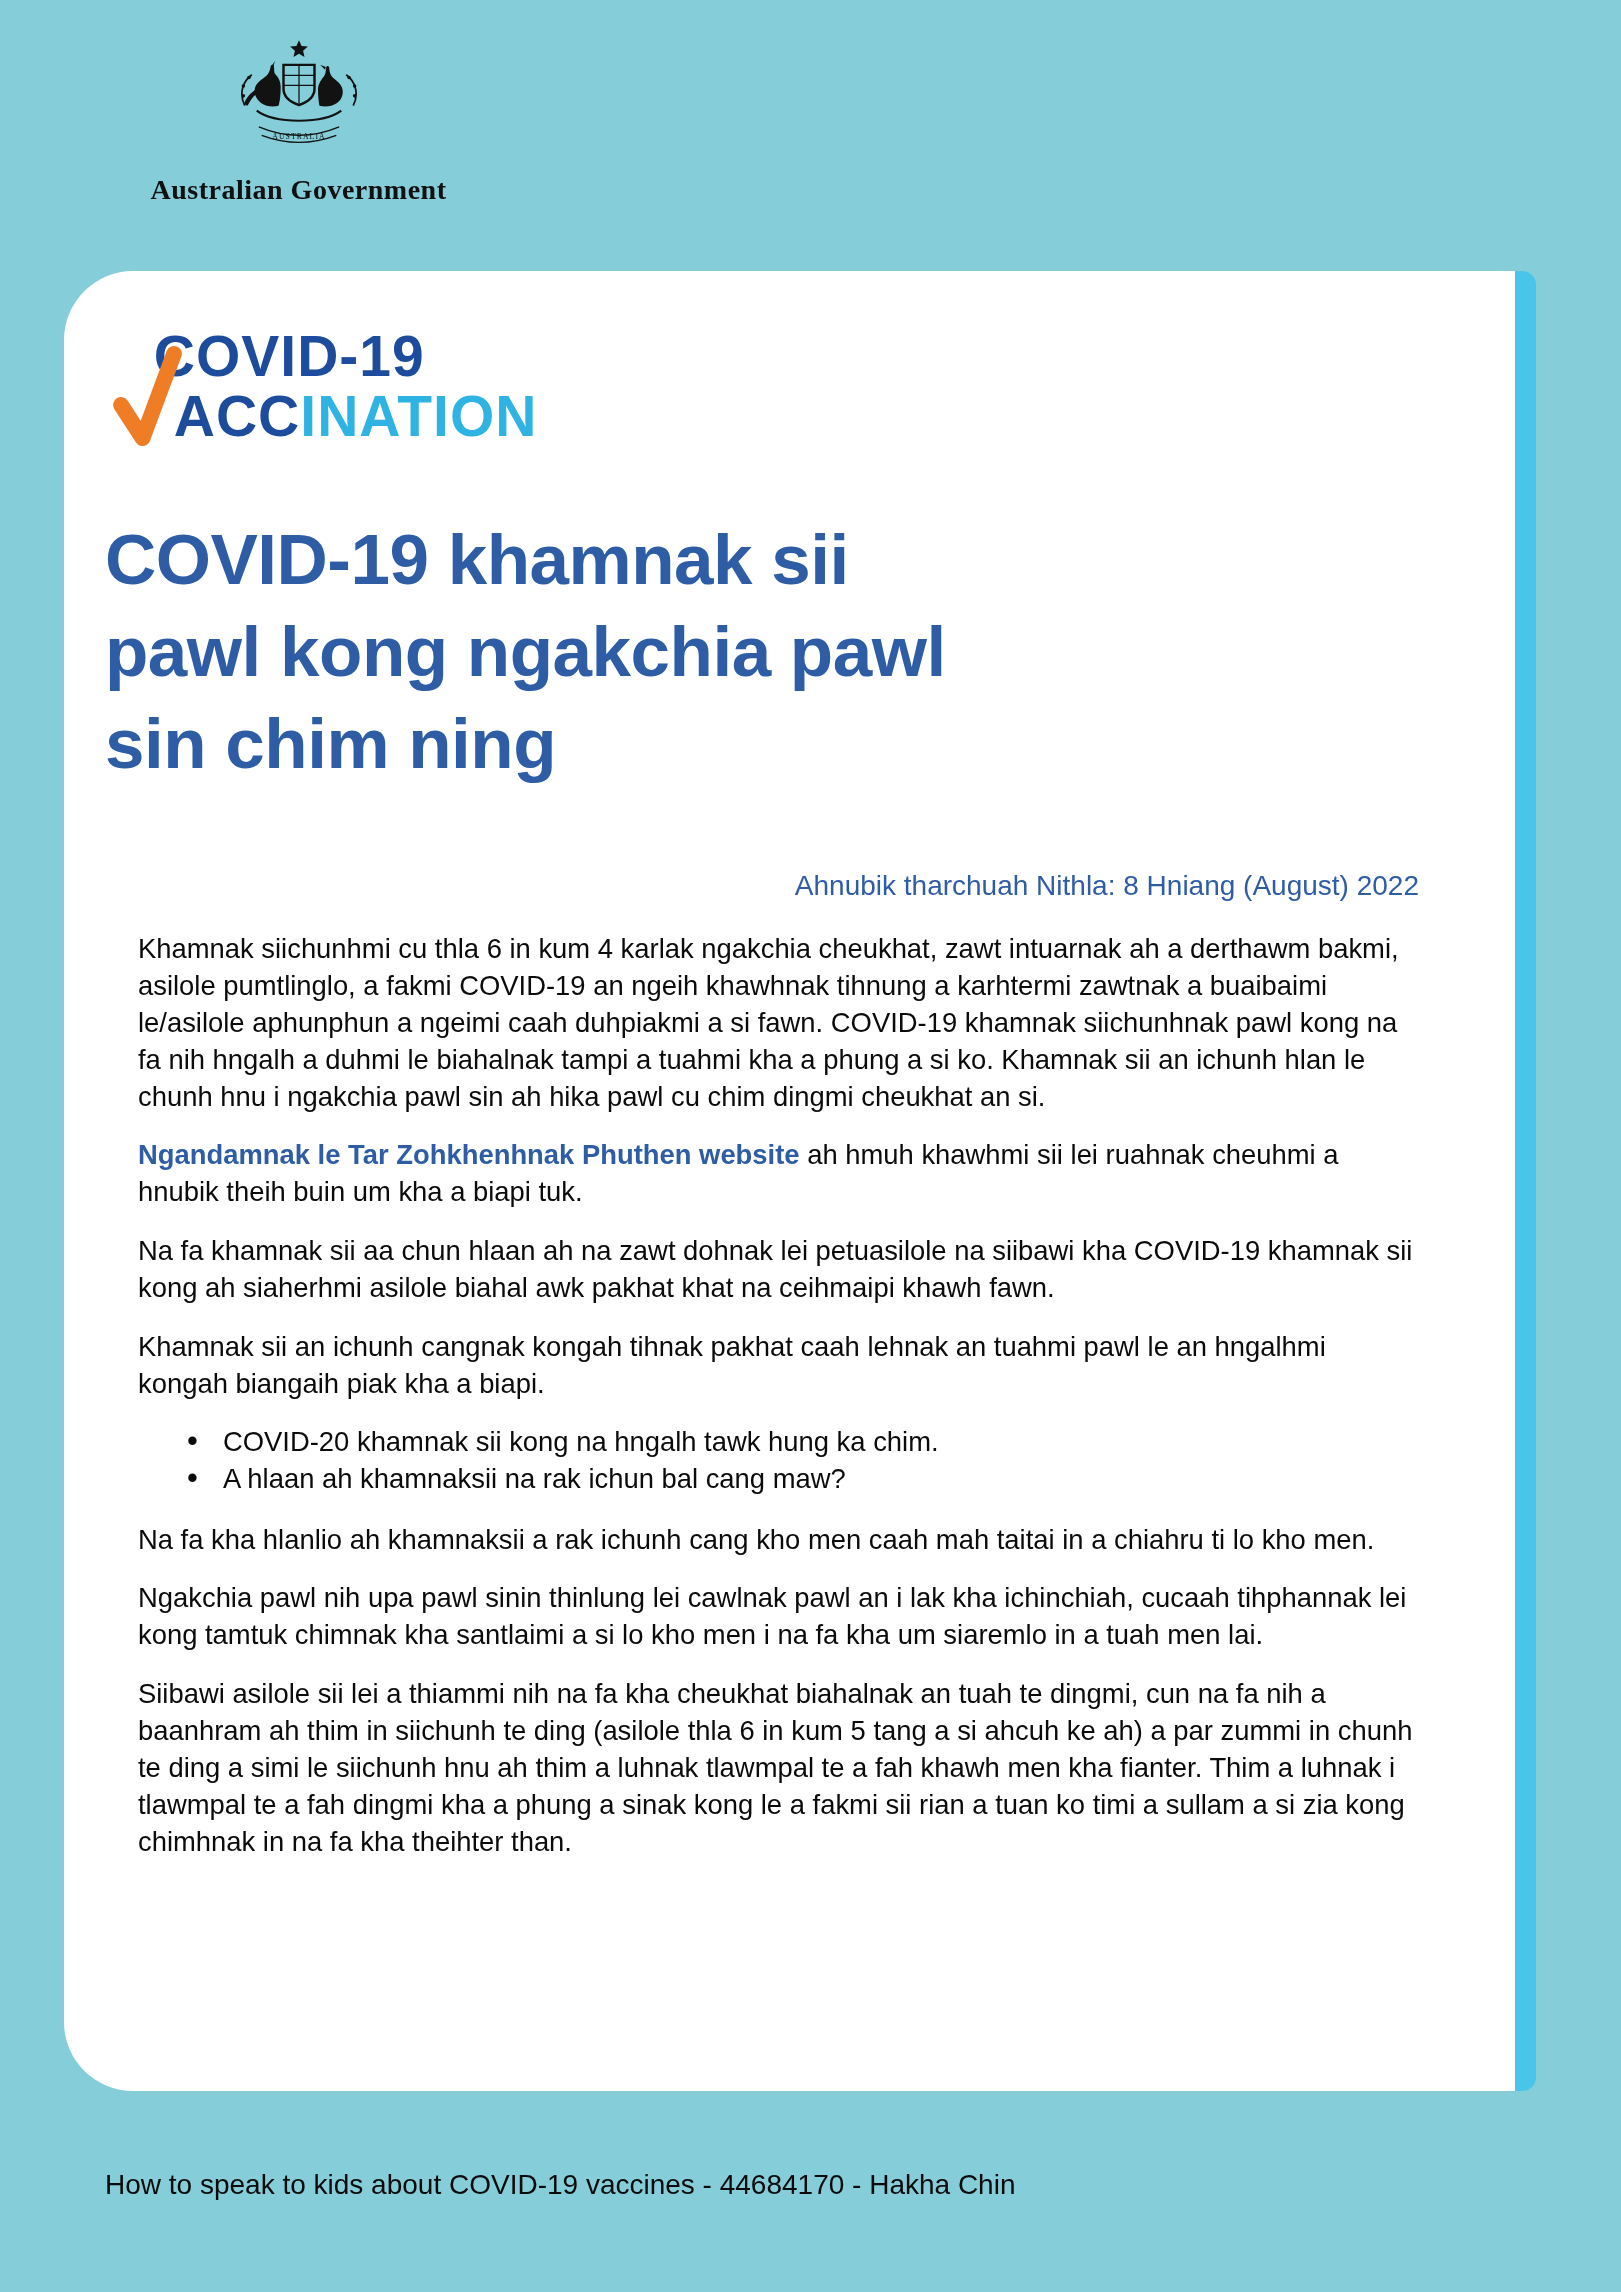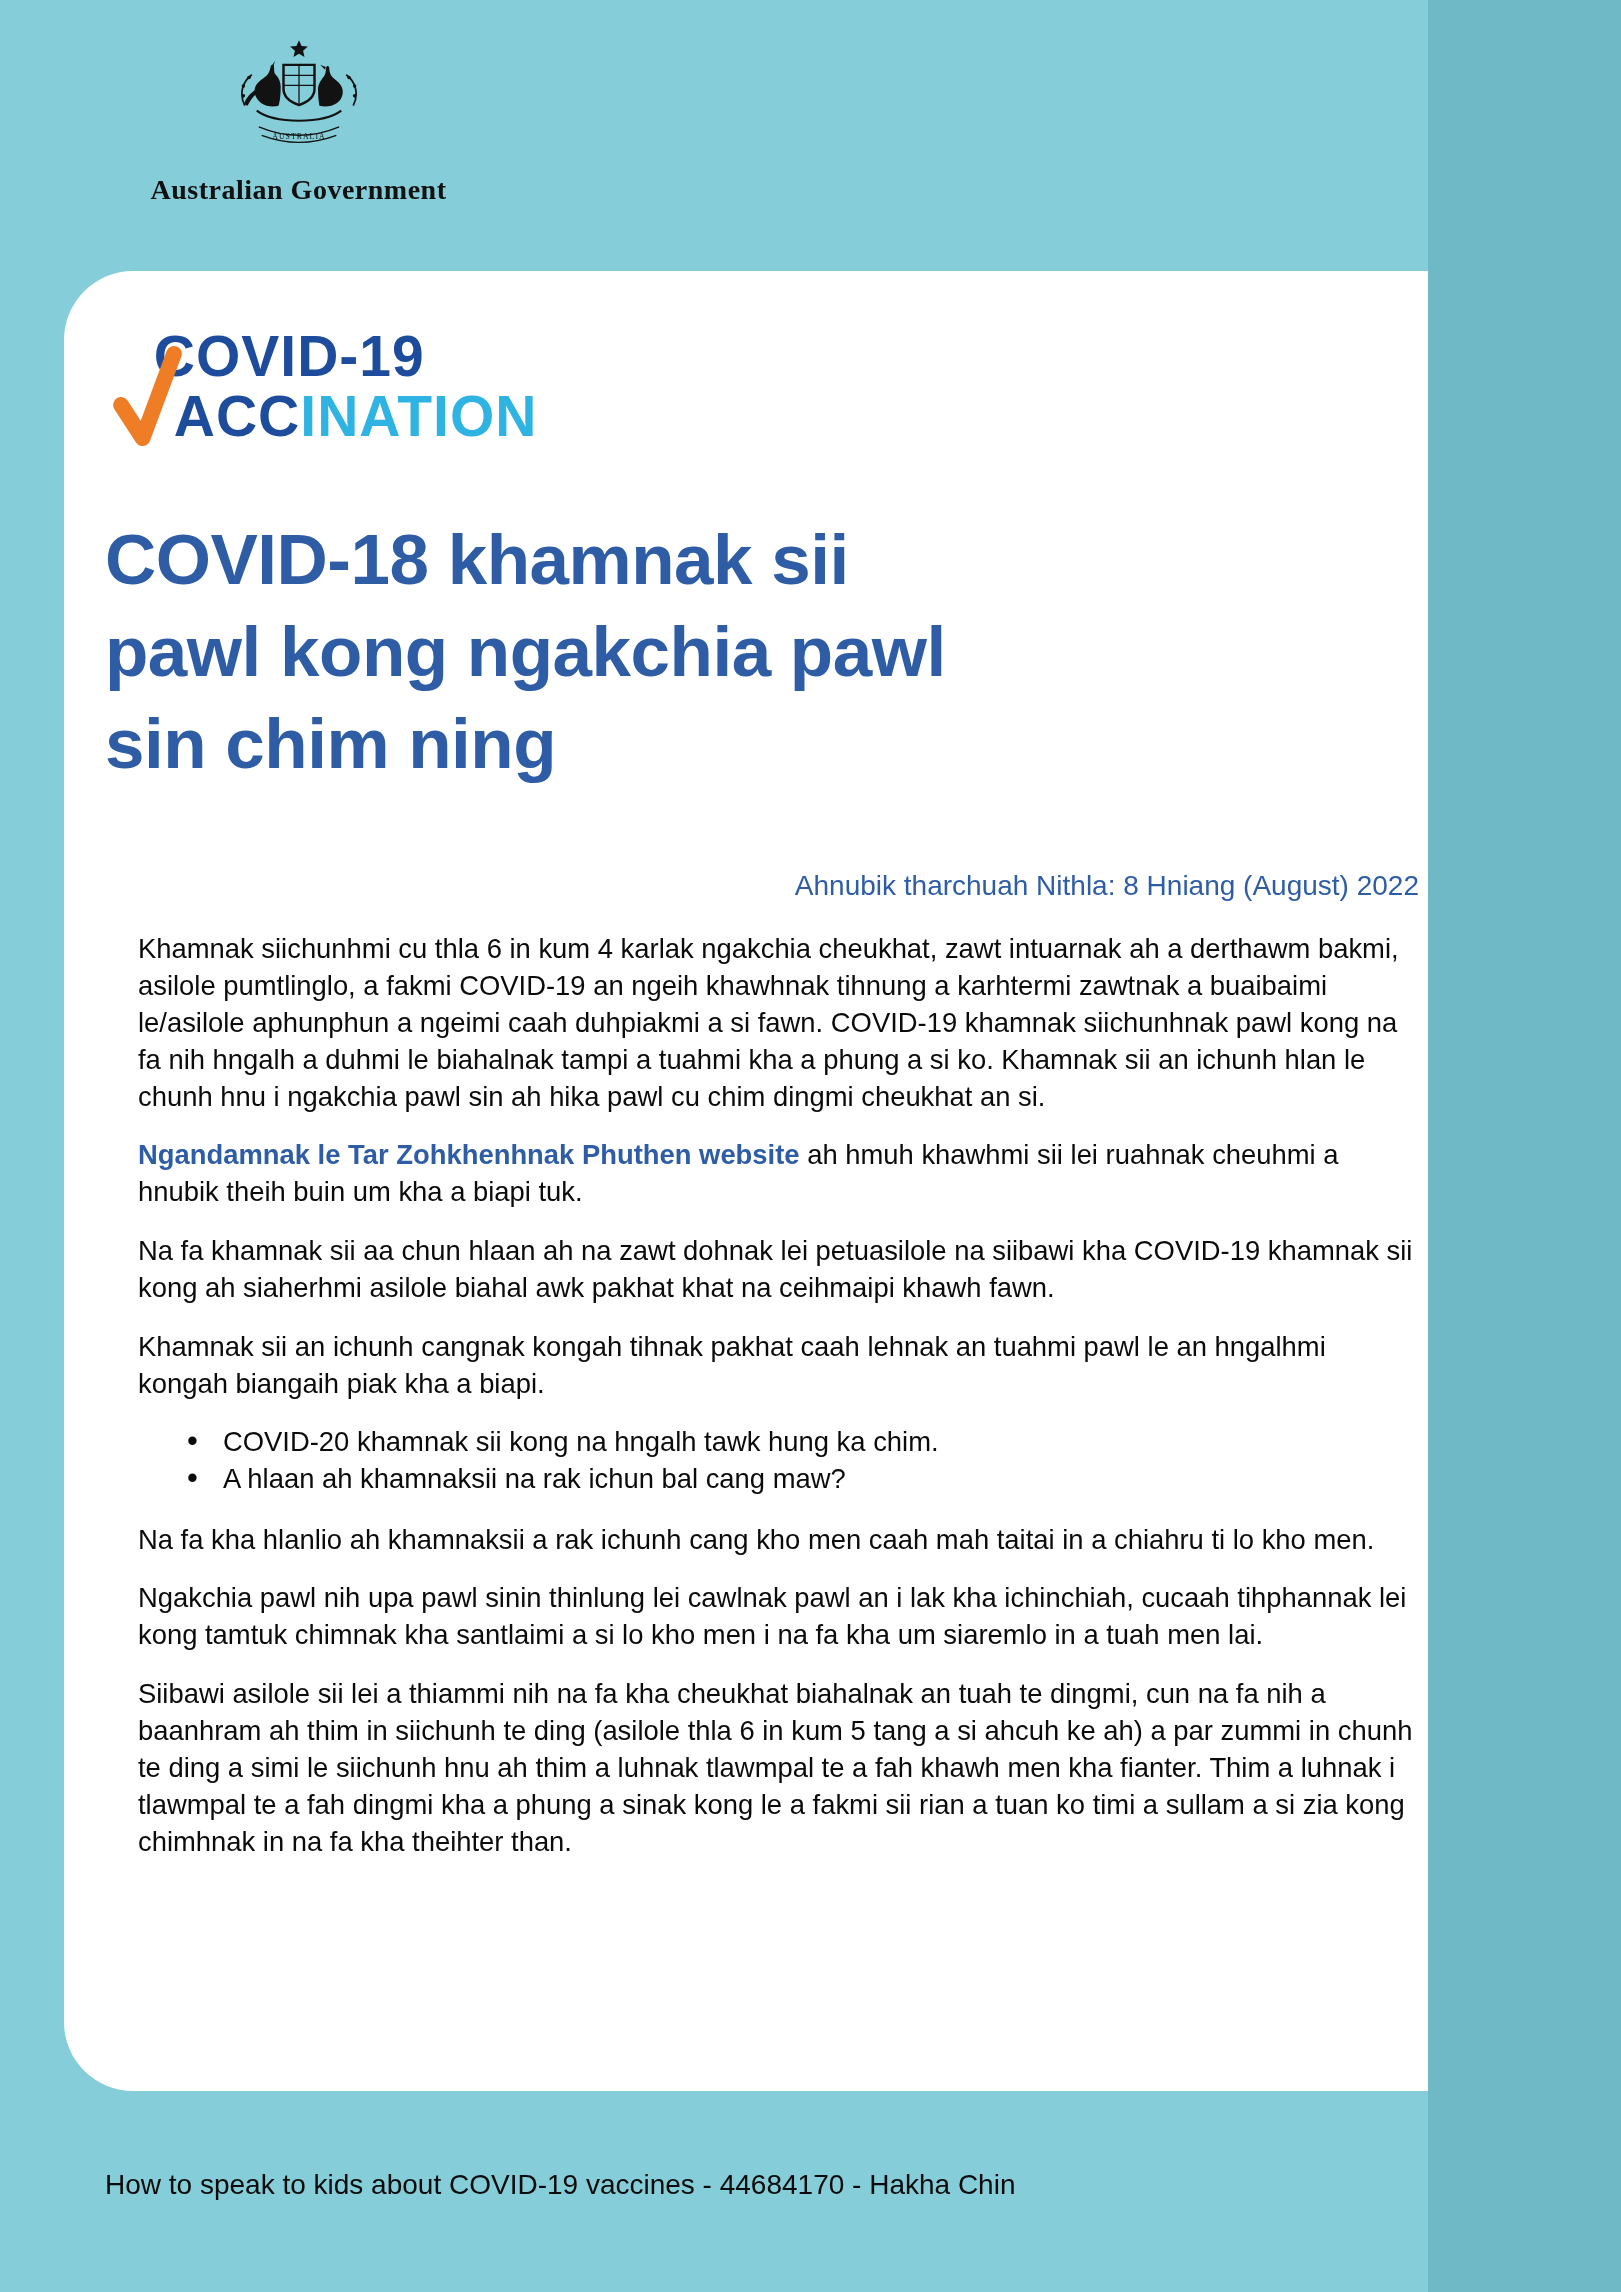--- a/index.html
+++ b/index.html
@@ -1,19 +1,19 @@
 <!DOCTYPE html>
 <html><head>
 <meta charset="utf-8">
 <style>
   * { box-sizing: border-box; margin: 0; padding: 0; }
   body { margin: 0; background: #6fb9c6; }
   .page {
     position: relative;
-    width: 1428px;
+    width: 1621px;
     height: 2293px;
     background: #85ced9;
     font-family: "Liberation Sans", sans-serif;
     overflow: hidden;
   }
   
   .gov-header {
     padding-top: 37px;
     margin-left: 83px;
     width: 431px;
@@ -162,21 +162,21 @@
     <div class="cv-logo">
       <div class="cv-line1">COVID-19</div>
       <div class="cv-line2">
         <svg class="tick" viewBox="0 0 70 110" aria-hidden="true">
           <path d="M8 62 L30 96 L62 10" fill="none" stroke-width="16" stroke-linecap="round" stroke-linejoin="round" stroke="#ef7d26"></path>
         </svg><span class="cv-acc">ACC</span><span class="cv-nation">INATION</span>
       </div>
     </div>
 
     <h1 class="doc-title">
-      <span>COVID-18 khamnak sii</span>
+      <span>COVID-19 khamnak sii</span>
       <span>pawl kong ngakchia pawl</span>
       <span>sin chim ning</span>
     </h1>
 
     <div class="updated">Ahnubik tharchuah Nithla: 8 Hniang (August) 2022</div>
 
     <p>Khamnak siichunhmi cu thla 6 in kum 4 karlak ngakchia cheukhat, zawt intuarnak ah a derthawm bakmi, asilole pumtlinglo, a fakmi COVID-19 an ngeih khawhnak tihnung a karhtermi zawtnak a buaibaimi le/asilole aphunphun a ngeimi caah duhpiakmi a si fawn. COVID-19 khamnak siichunhnak pawl kong na fa nih hngalh a duhmi le biahalnak tampi a tuahmi kha a phung a si ko. Khamnak sii an ichunh hlan le chunh hnu i ngakchia pawl sin ah hika pawl cu chim dingmi cheukhat an si.</p>
 
     <p><a class="doc-link">Ngandamnak le Tar Zohkhenhnak Phuthen website</a><span> ah hmuh khawhmi sii lei ruahnak cheuhmi a hnubik theih buin um kha a biapi tuk.</span></p>
 

